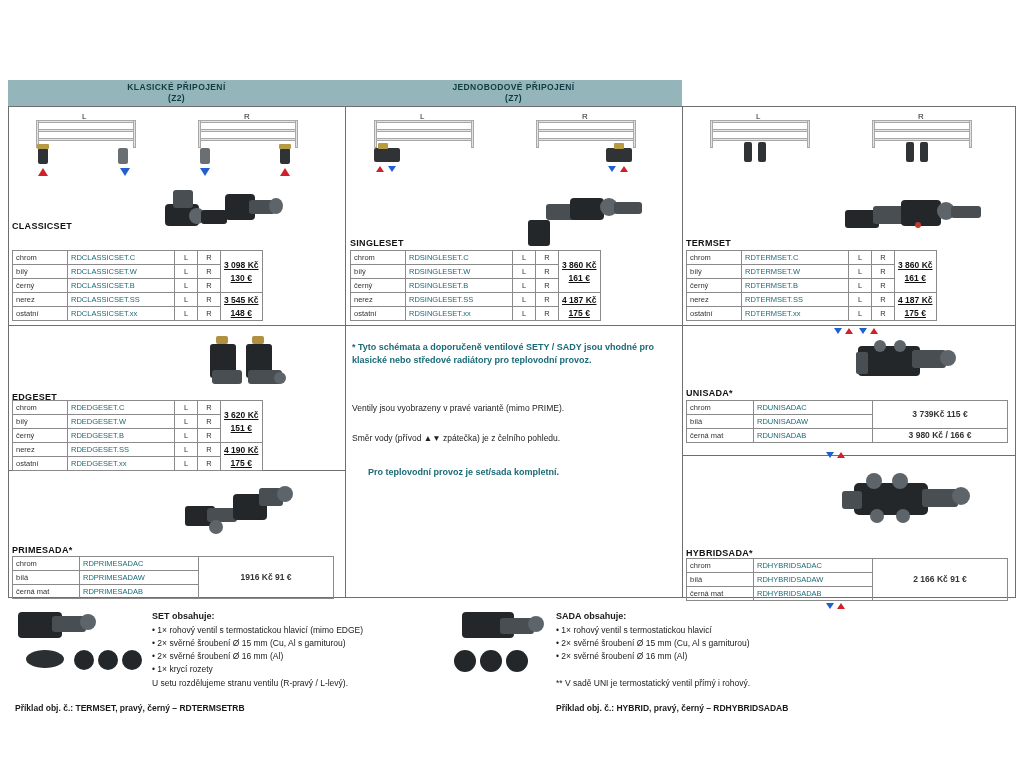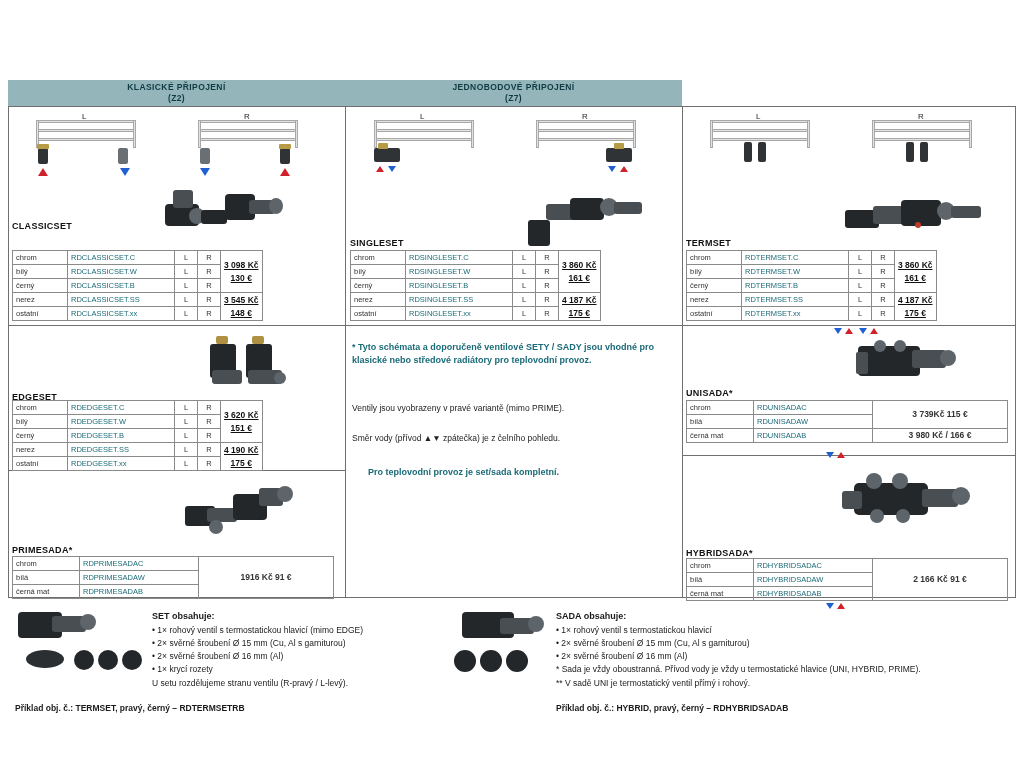--- a/index.html
+++ b/index.html
@@ -575,18 +575,18 @@
     <div class="blob dark round" style="left:6px;top:38px;width:22px;height:22px;"></div>
     <div class="blob dark round" style="left:32px;top:38px;width:22px;height:22px;"></div>
     <div class="blob dark round" style="left:58px;top:38px;width:22px;height:22px;"></div>
   </div>
 
   <div class="legend" style="left:556px;top:610px;width:440px;">
     <b>SADA obsahuje:</b><br>
     <span>• 1× rohový ventil s termostatickou hlavicí</span><br>
     <span>• 2× svěrné šroubení Ø 15 mm (Cu, Al s garniturou)</span><br>
     <span>• 2× svěrné šroubení Ø 16 mm (Al)</span><br>
-    <span>* Sada je vždy oboustranná. Přívod vody je vždy u termostatické hlavice (UNI, HYBRID, PRIME).</span><br>
+    <br>
     <span>** V sadě UNI je termostatický ventil přímý i rohový.</span>
   </div>
   <div class="example" style="left:556px;top:703px;">Příklad obj. č.: HYBRID, pravý, černý – RDHYBRIDSADAB</div>
 
 </div>
 
 </body></html>

